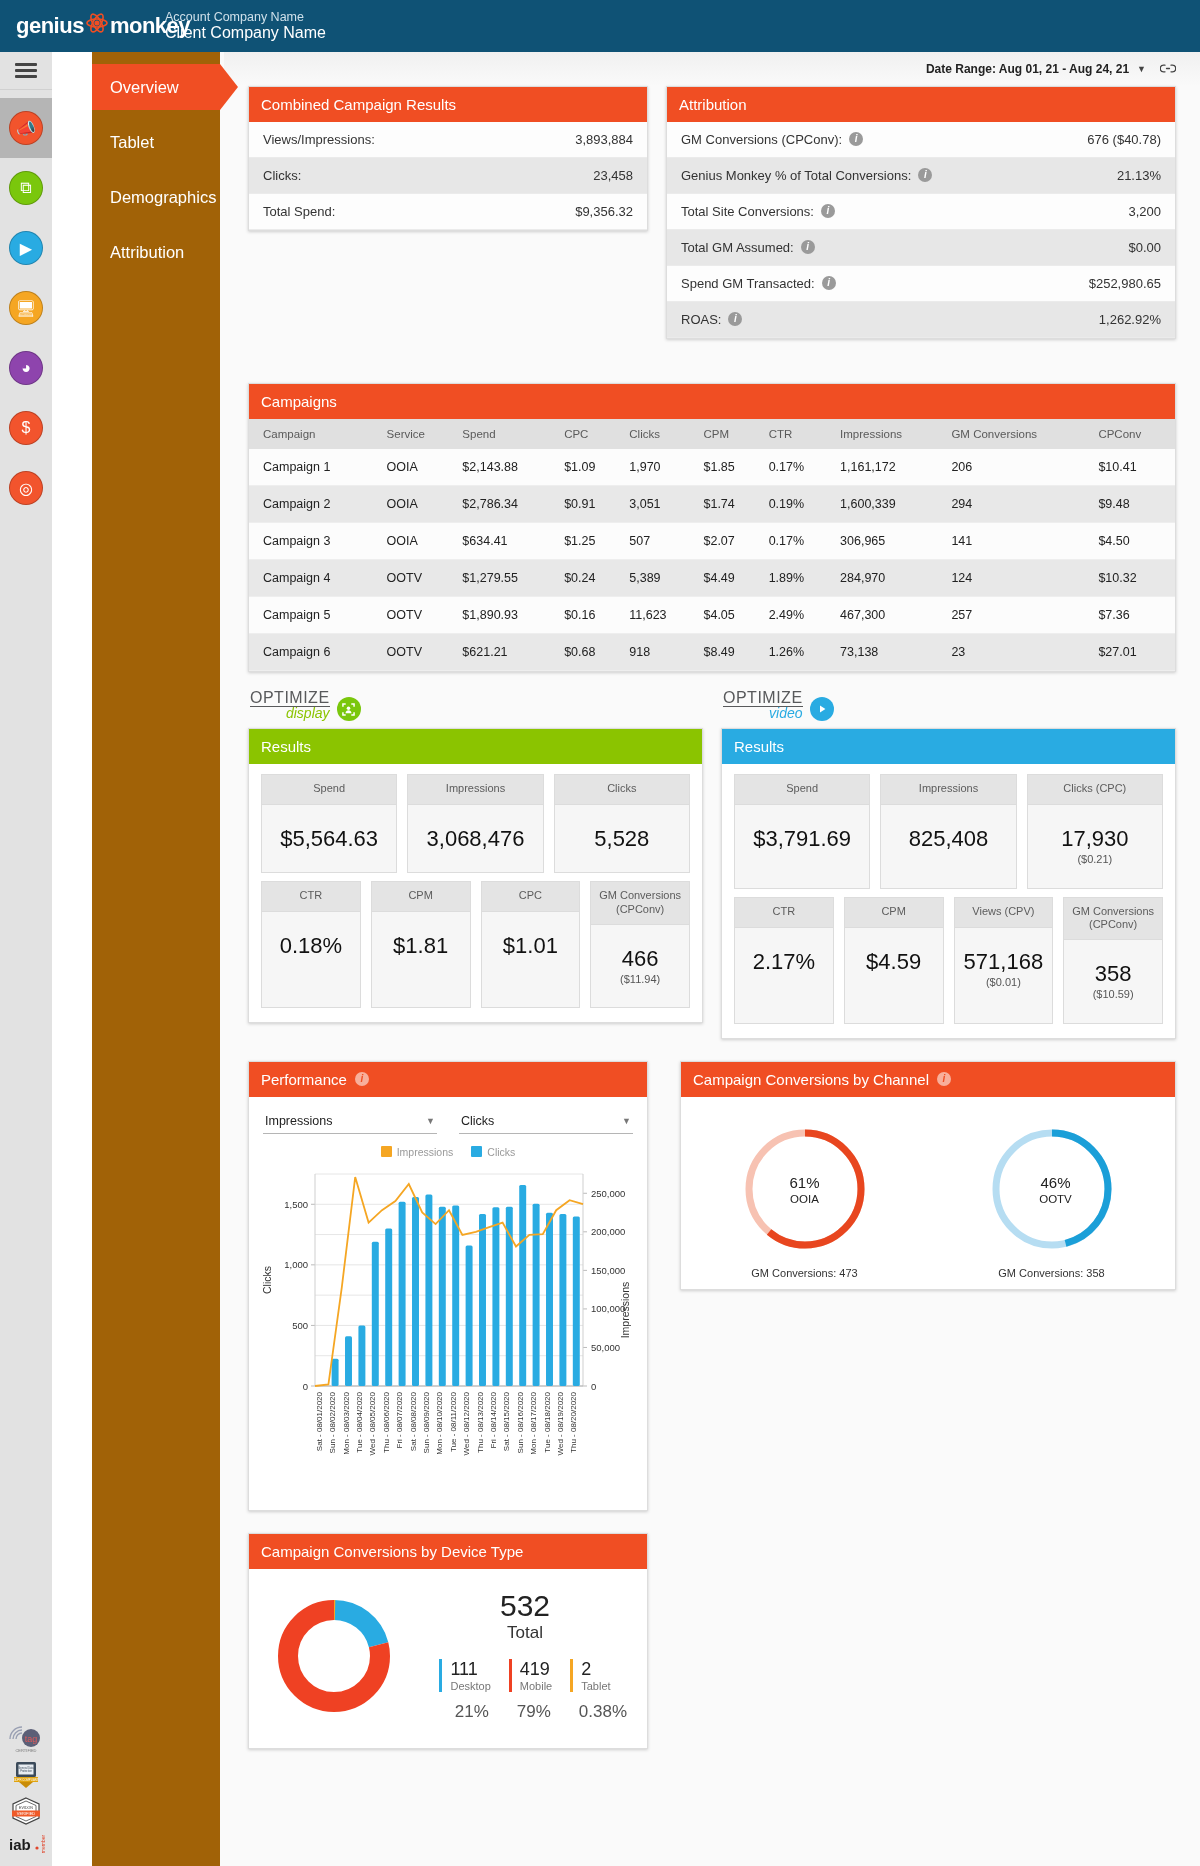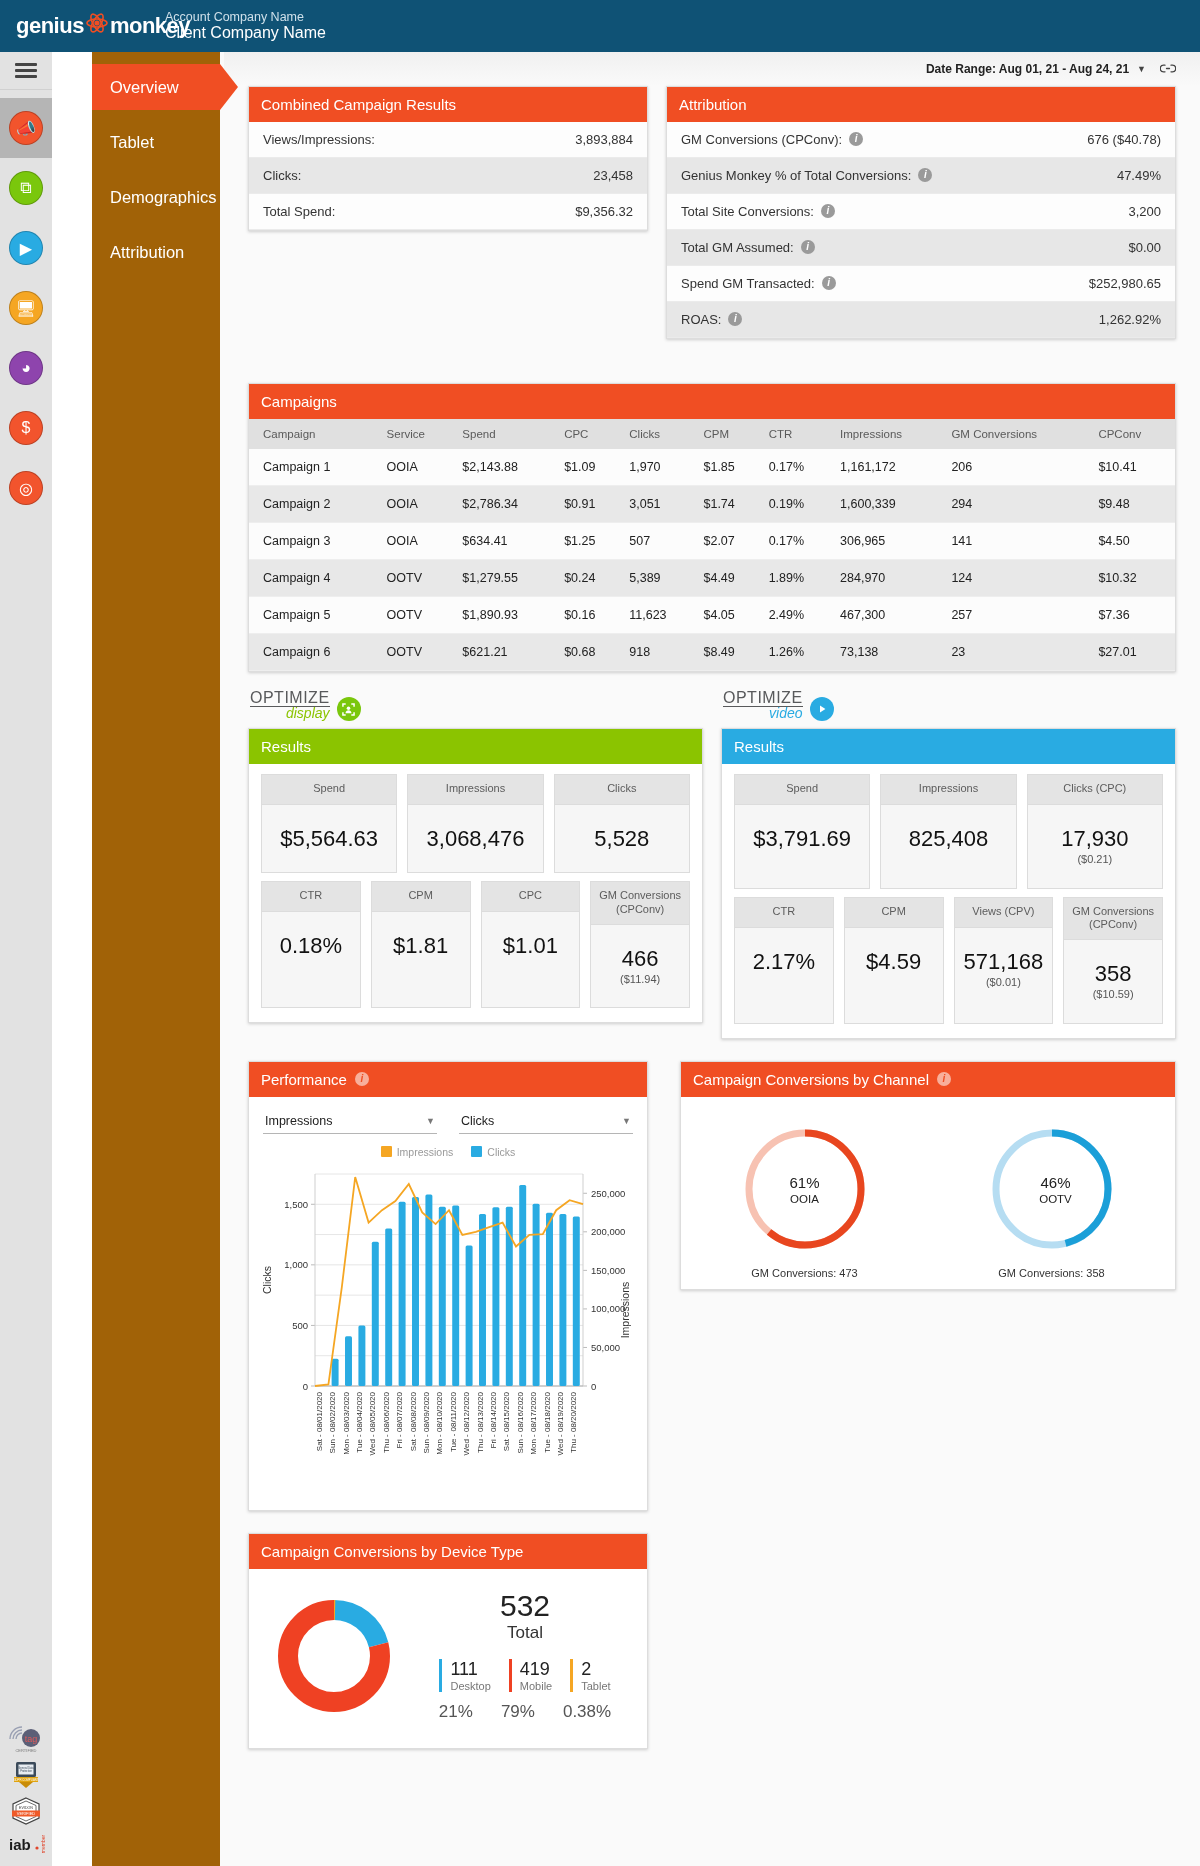--- a/index.html
+++ b/index.html
@@ -170,21 +170,21 @@
 
   
   .devbody { display:flex; align-items:center; padding:22px 20px 26px 20px; gap:24px; }
   .dev-right { flex:1; text-align:center; }
   .dev-total { font-size:30px; color:#222; line-height:1; }
   .dev-total small { display:block; font-size:17px; color:#333; margin-top:3px; }
   .dev-legend { display:flex; justify-content:center; gap:18px; margin-top:18px; }
   .dev-item { border-left:3px solid #ccc; padding-left:8px; text-align:left; }
   .dev-item .n { font-size:18px; color:#222; }
   .dev-item .l { font-size:11px; color:#777; }
-  .dev-pcts { display:flex; justify-content:center; gap:28px; margin-top:10px; font-size:17px; color:#555; }
+  .dev-pcts { display:flex; justify-content:flex-end; gap:28px; margin-top:10px; font-size:17px; color:#555; }
 
   .axis-label-y { font-size:10.5px; fill:#333; }
   .tick { font-size:9.5px; fill:#333; }
   .xtick { font-size:8px; fill:#333; }
 </style>
 </head>
 <body>
 
 <div class="topbar">
   <div class="logo-wrap">
@@ -341,21 +341,21 @@
                   <span>GM Conversions (CPConv):</span>
                   <span class="info-dot">i</span>
                 </span>
                 <span>676 ($40.78)</span>
               </div>
               <div class="kvrow">
                 <span class="kvlabel">
                   <span>Genius Monkey % of Total Conversions:</span>
                   <span class="info-dot">i</span>
                 </span>
-                <span>47.49%</span>
+                <span>21.13%</span>
               </div>
               <div class="kvrow">
                 <span class="kvlabel">
                   <span>Total Site Conversions:</span>
                   <span class="info-dot">i</span>
                 </span>
                 <span>3,200</span>
               </div>
               <div class="kvrow">
                 <span class="kvlabel">

